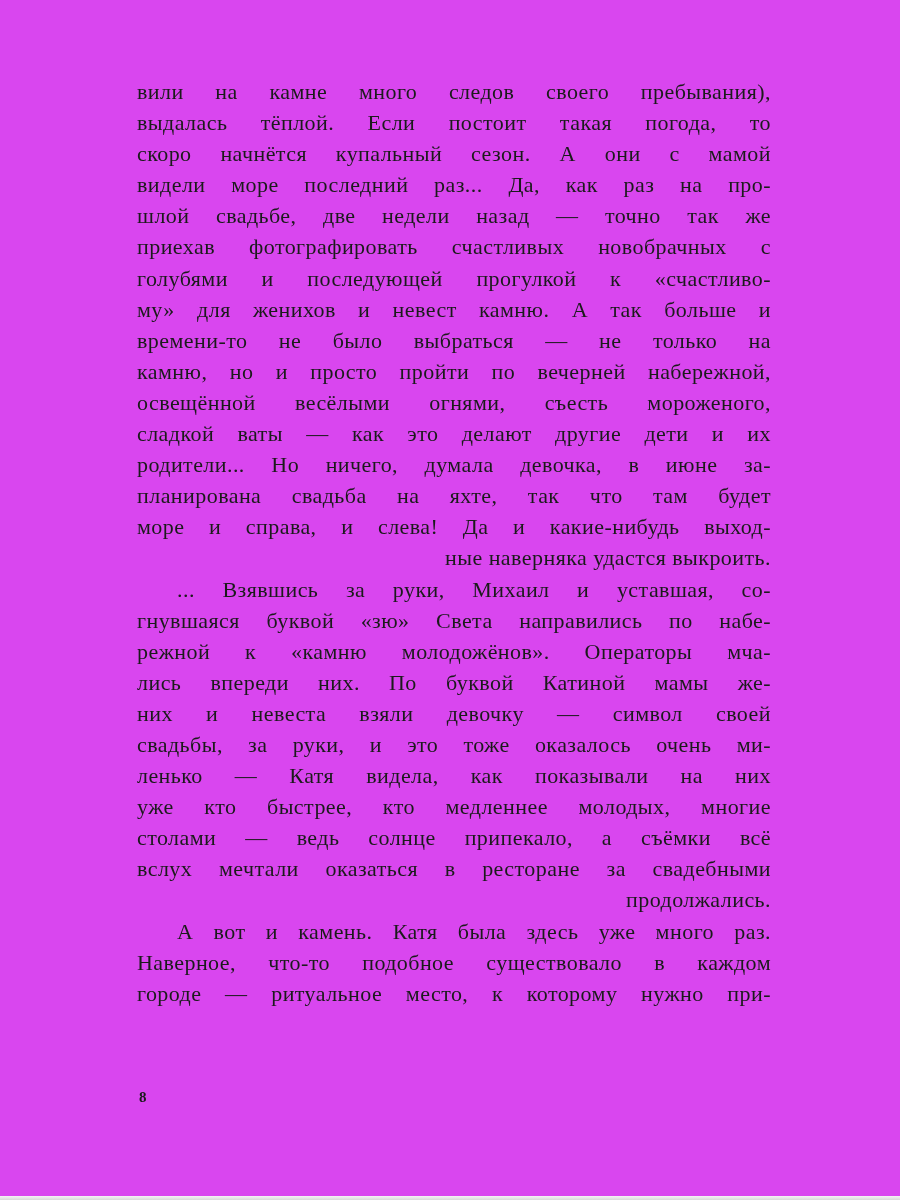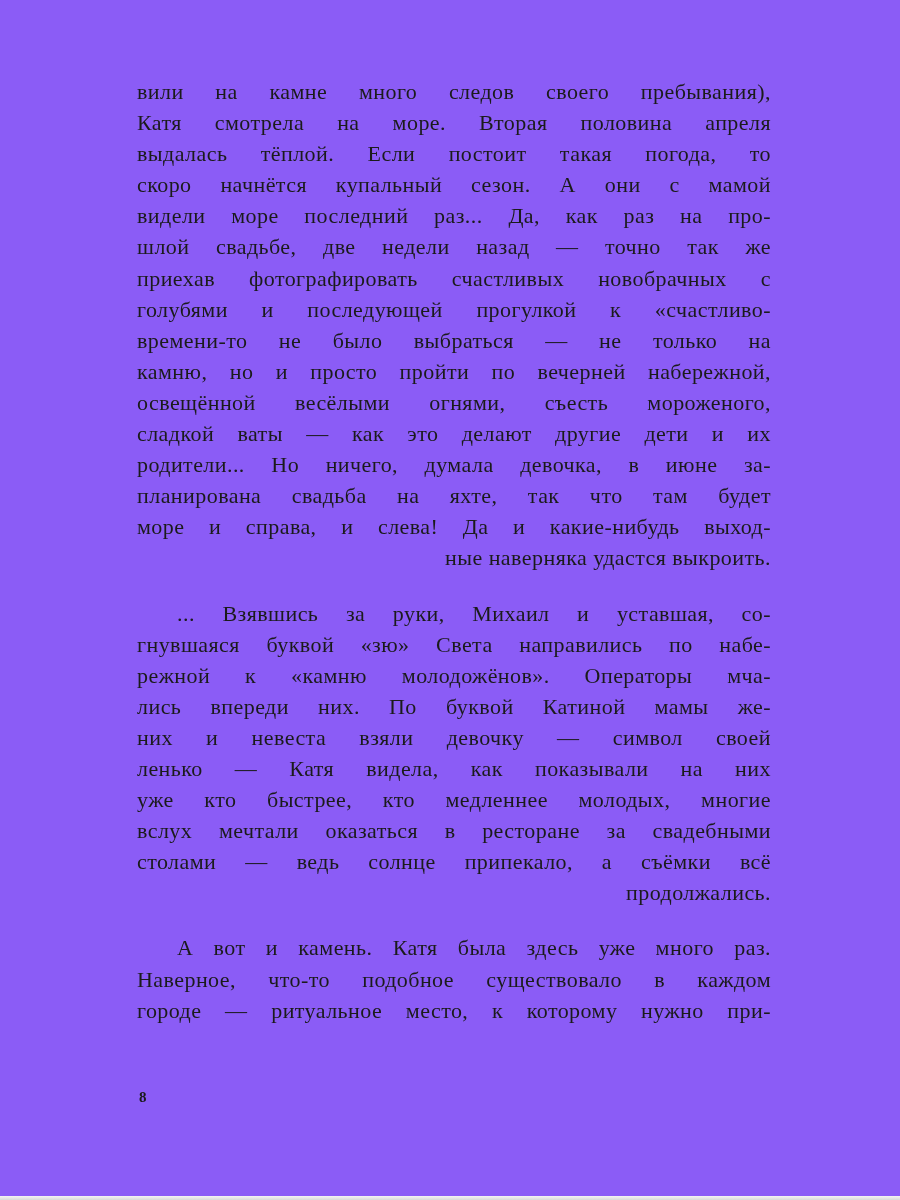--- a/index.html
+++ b/index.html
@@ -37,21 +37,20 @@
     width: 100%;
   }
   .line.nojust {
     text-align: right;
   }
   .line.nojust::after {
     content: none;
   }
   .line.indent {
     padding-left: 40px;
-    margin-top: 24px;
   }
   .page-number {
     position: absolute;
     left: 139px;
     top: 1089px;
     font-family: "Liberation Serif", "DejaVu Serif", serif;
     font-size: 15px;
     font-weight: bold;
     color: #1b1b1b;
   }
@@ -60,47 +59,48 @@
     left: 0;
     bottom: 0;
     width: 100%;
     height: 4px;
     background: linear-gradient(to bottom, #f4f4f4, #d9d9d9);
   }
 </style>
 </head>
 <body>
 
-<div id="page" style="background: #8b5cf6;">
+<div id="page" style="background: #d946ef;">
   <div class="text-block" style="color: rgb(27, 27, 27);">
       <div class="line">вили на камне много следов своего пребывания),</div>
-      <div class="line">Катя смотрела на море. Вторая половина апреля</div>
       <div class="line">выдалась тёплой. Если постоит такая погода, то</div>
       <div class="line">скоро начнётся купальный сезон. А они с мамой</div>
       <div class="line">видели море последний раз... Да, как раз на про-</div>
       <div class="line">шлой свадьбе, две недели назад — точно так же</div>
       <div class="line">приехав фотографировать счастливых новобрачных с</div>
       <div class="line">голубями и последующей прогулкой к «счастливо-</div>
+      <div class="line">му» для женихов и невест камню. А так больше и</div>
       <div class="line">времени-то не было выбраться — не только на</div>
       <div class="line">камню, но и просто пройти по вечерней набережной,</div>
       <div class="line">освещённой весёлыми огнями, съесть мороженого,</div>
       <div class="line">сладкой ваты — как это делают другие дети и их</div>
       <div class="line">родители... Но ничего, думала девочка, в июне за-</div>
       <div class="line">планирована свадьба на яхте, так что там будет</div>
       <div class="line">море и справа, и слева! Да и какие-нибудь выход-</div>
       <div class="line nojust">ные наверняка удастся выкроить.</div>
       <div class="line indent">... Взявшись за руки, Михаил и уставшая, со-</div>
       <div class="line">гнувшаяся буквой «зю» Света направились по набе-</div>
       <div class="line">режной к «камню молодожёнов». Операторы мча-</div>
       <div class="line">лись впереди них. По буквой Катиной мамы же-</div>
       <div class="line">них и невеста взяли девочку — символ своей</div>
+      <div class="line">свадьбы, за руки, и это тоже оказалось очень ми-</div>
       <div class="line">ленько — Катя видела, как показывали на них</div>
       <div class="line">уже кто быстрее, кто медленнее молодых, многие</div>
+      <div class="line">столами — ведь солнце припекало, а съёмки всё</div>
       <div class="line">вслух мечтали оказаться в ресторане за свадебными</div>
-      <div class="line">столами — ведь солнце припекало, а съёмки всё</div>
       <div class="line nojust">продолжались.</div>
       <div class="line indent">А вот и камень. Катя была здесь уже много раз.</div>
       <div class="line">Наверное, что-то подобное существовало в каждом</div>
       <div class="line">городе — ритуальное место, к которому нужно при-</div>
     </div>
   <div class="page-number">8</div>
   <div class="page-bottom-edge"></div>
 </div>
 
 </body></html>

